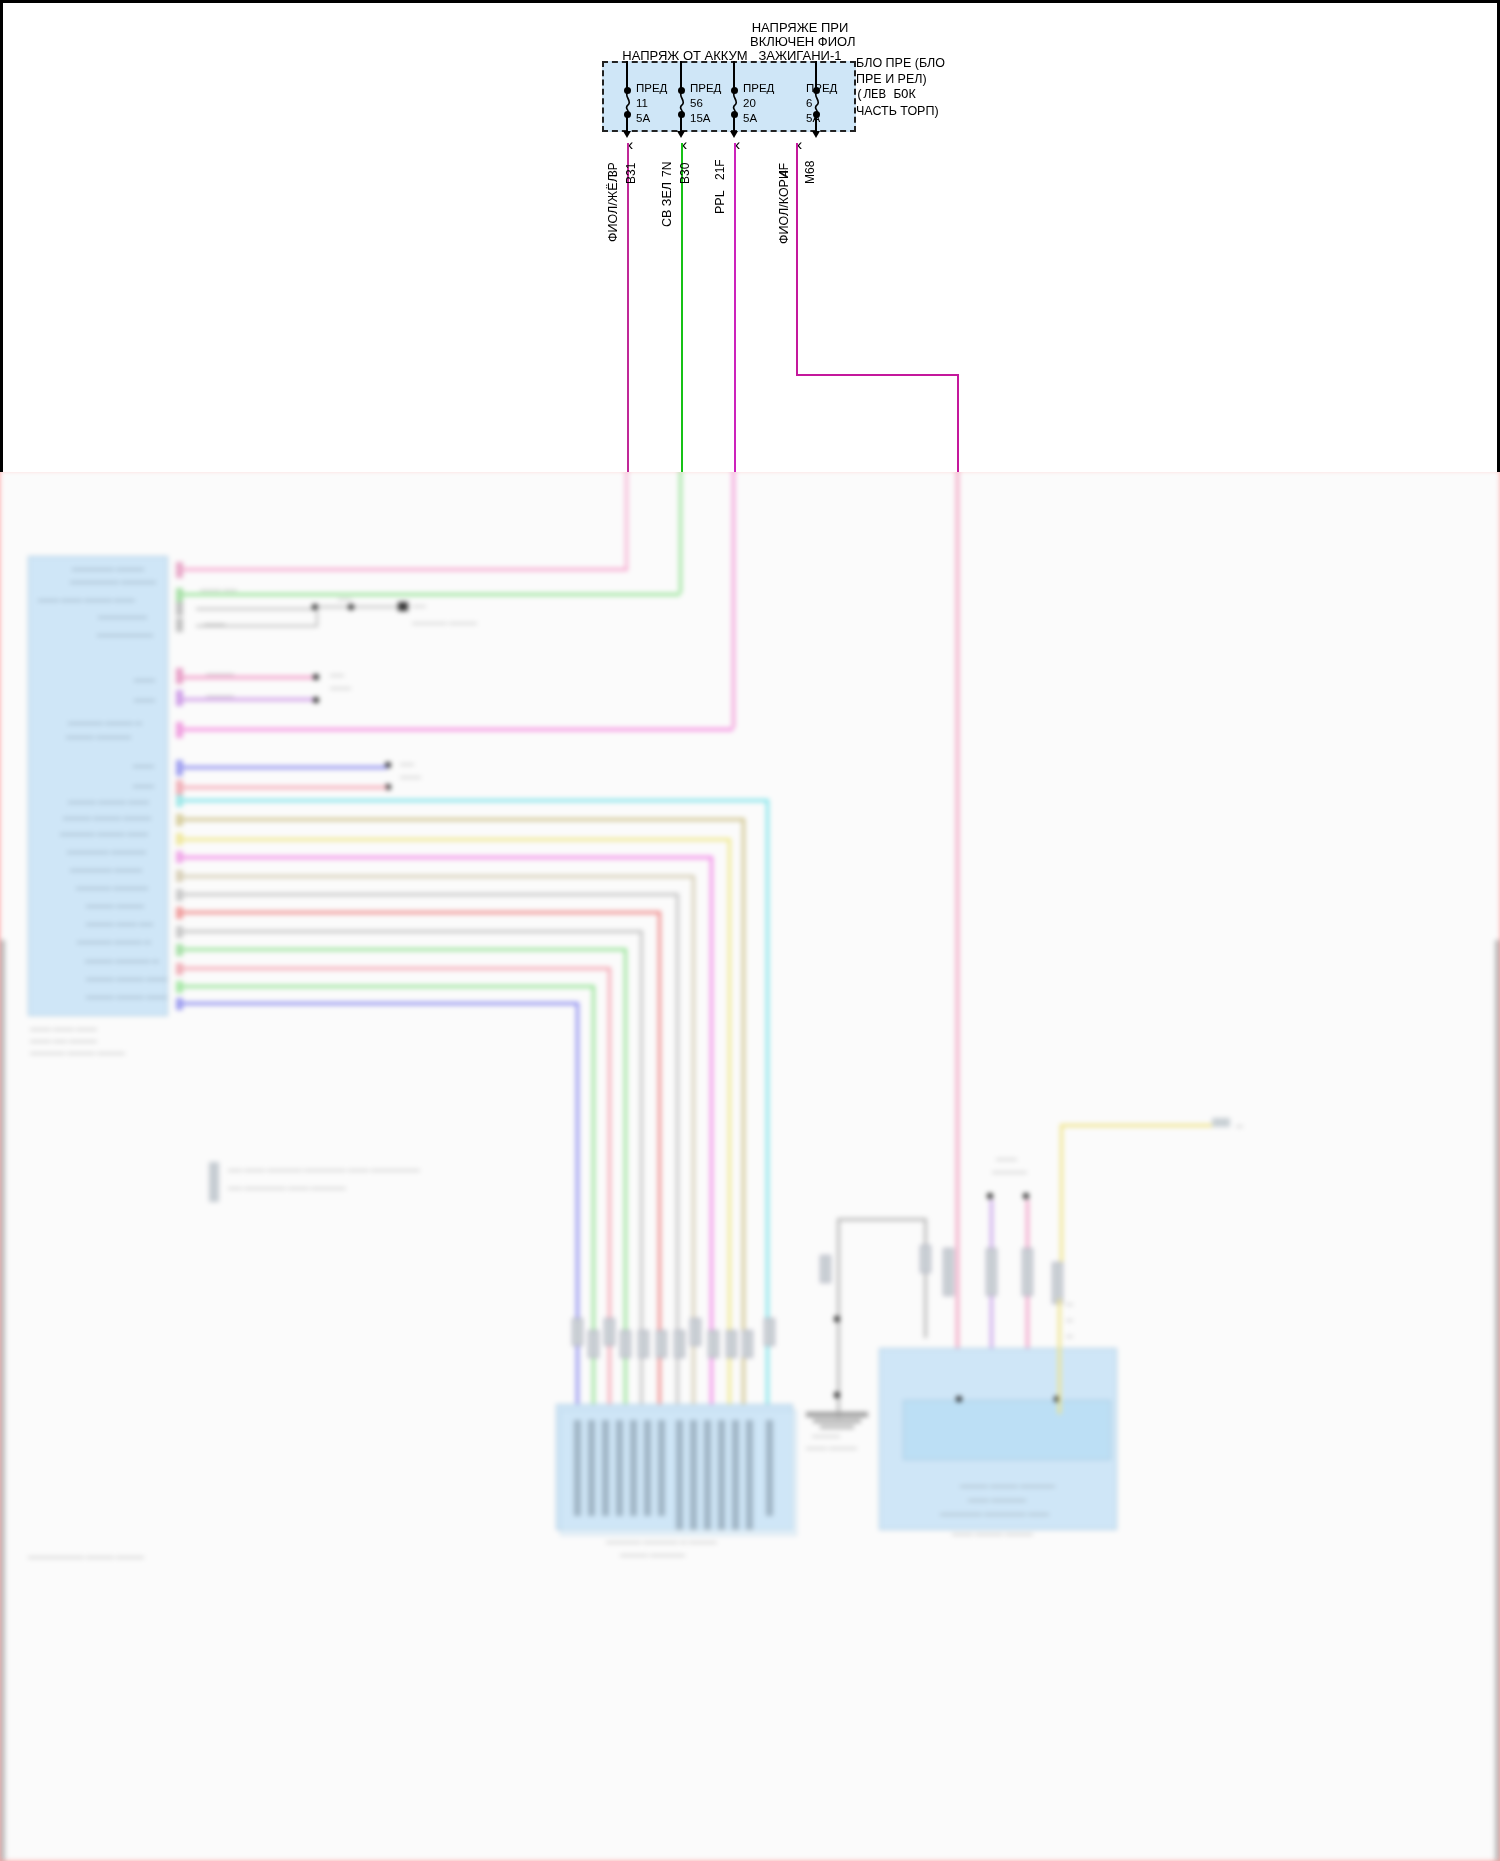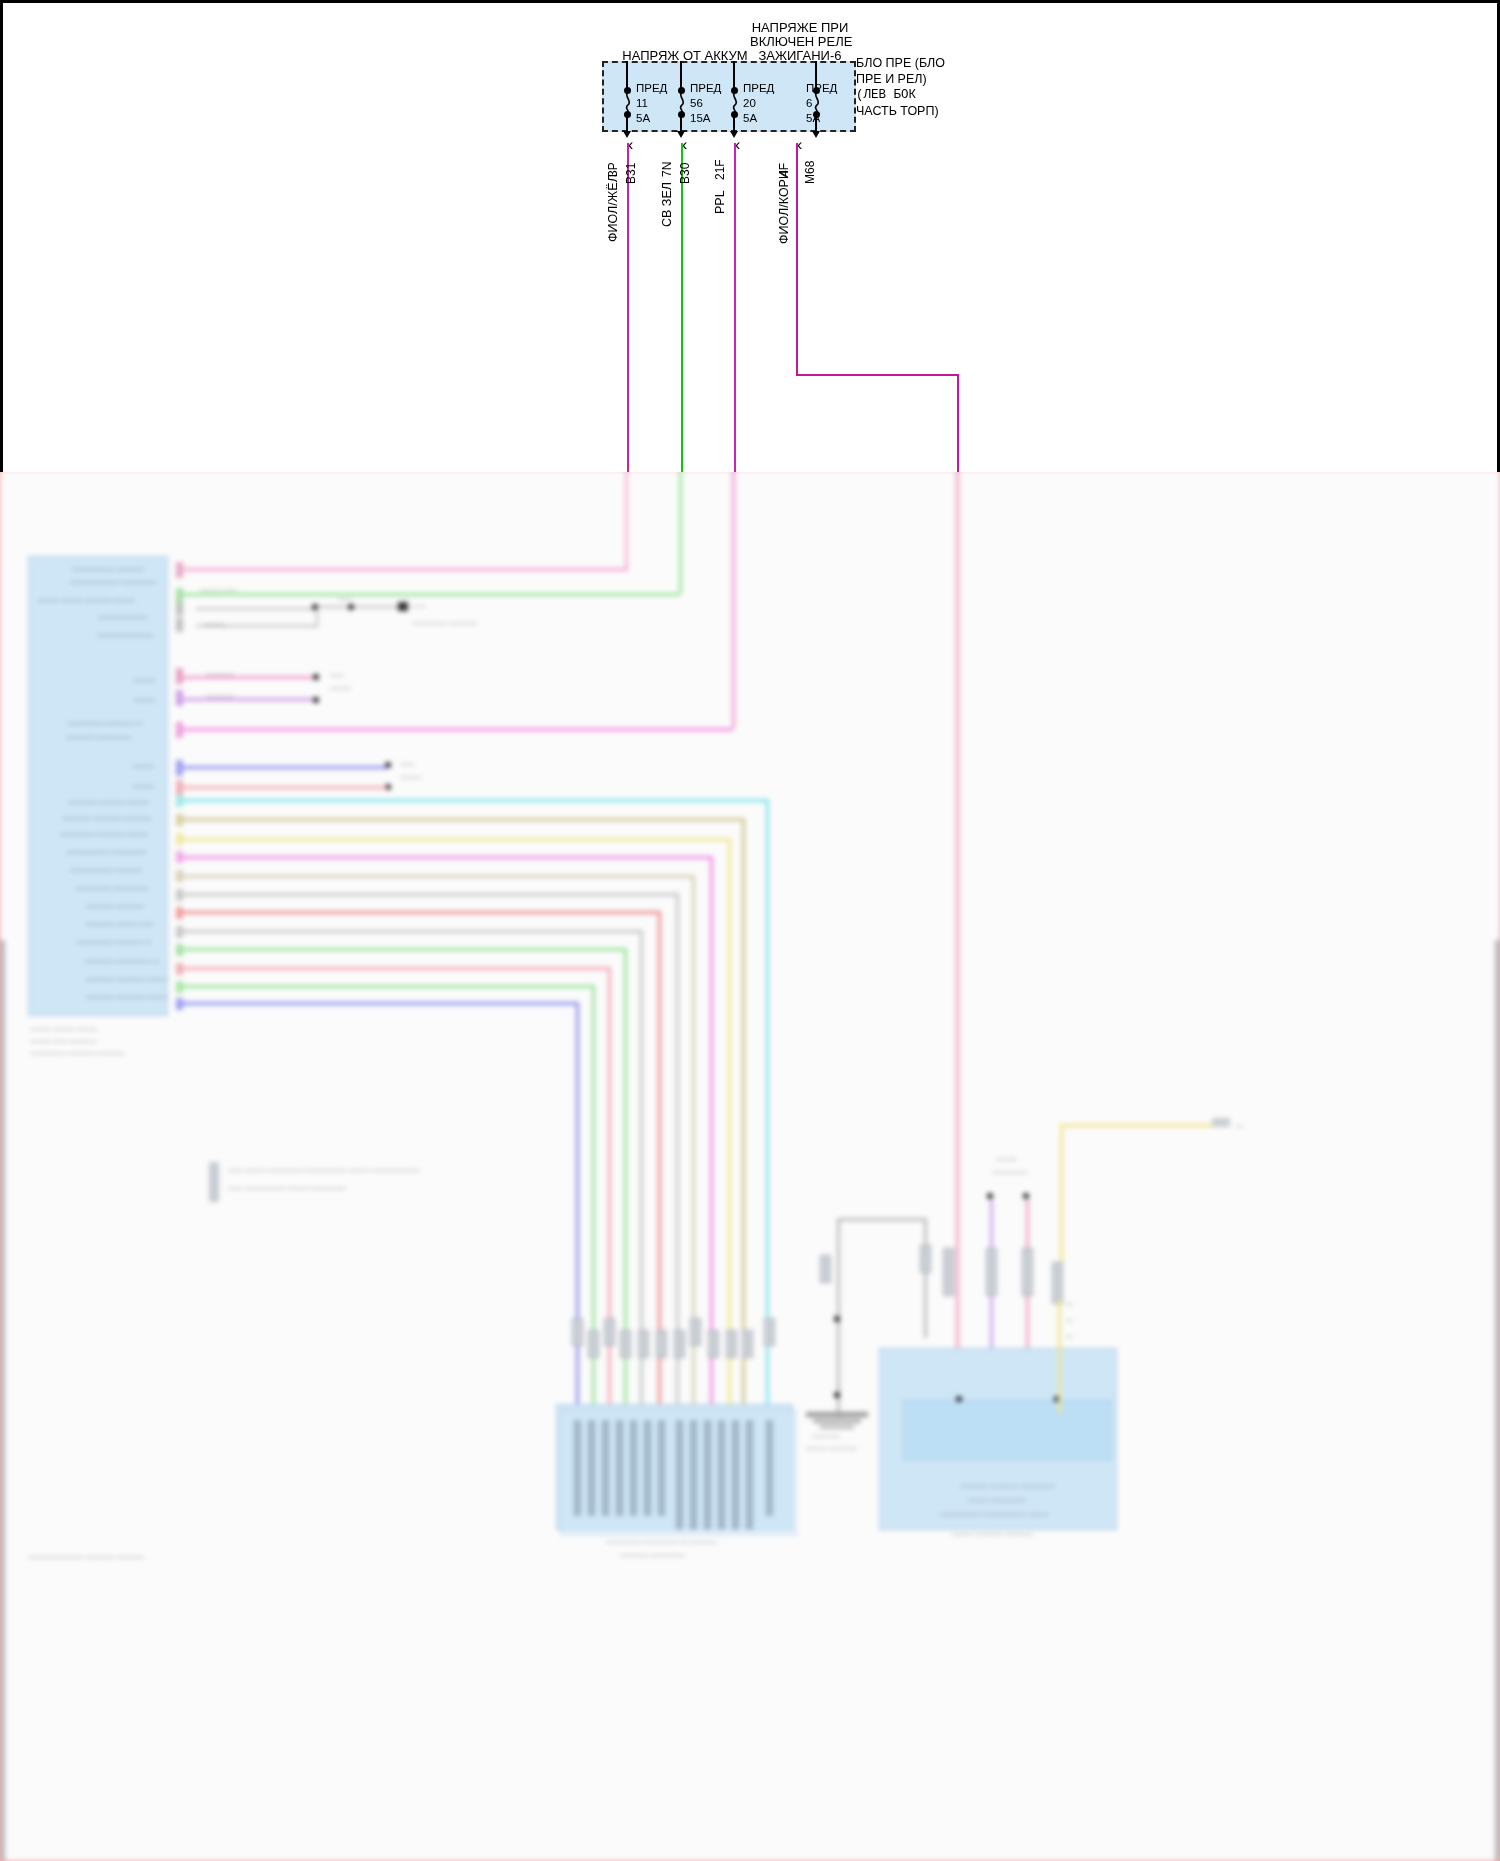--- a/index.html
+++ b/index.html
@@ -280,22 +280,22 @@
     <div class="bframe-r"></div>
 
   </div>
 
   <div id="top-layer">
     <div class="frame-t"></div>
     <div class="frame-l"></div>
     <div class="frame-r"></div>
 
     <div class="hdr" style="left:750px;top:20px;width:100px;">НАПРЯЖЕ ПРИ</div>
-    <div class="hdr" style="left:750px;top:34px;width:100px;">ВКЛЮЧЕН РЕЛЕ</div>
-    <div class="hdr" style="left:750px;top:48px;width:100px;">ЗАЖИГАНИ-6</div>
+    <div class="hdr" style="left:750px;top:34px;width:100px;">ВКЛЮЧЕН ФИОЛ</div>
+    <div class="hdr" style="left:750px;top:48px;width:100px;">ЗАЖИГАНИ-1</div>
     <div class="hdr" style="left:620px;top:48px;width:130px;">НАПРЯЖ ОТ АККУМ</div>
 
     <div id="fusebox"></div>
 
     <div class="side-lbl" style="left:856px;top:56px;">БЛО ПРЕ (БЛО</div>
     <div class="side-lbl" style="left:856px;top:72px;">ПРЕ И РЕЛ)</div>
     <div class="side-lbl" style="left:856px;top:88px;font-family:Liberation Mono, monospace;">(ЛЕВ БОК</div>
     <div class="side-lbl" style="left:856px;top:104px;">ЧАСТЬ ТОРП)</div>
 
     <div class="fuse-stem" style="left:626px;top:61px;height:30px;"></div>

